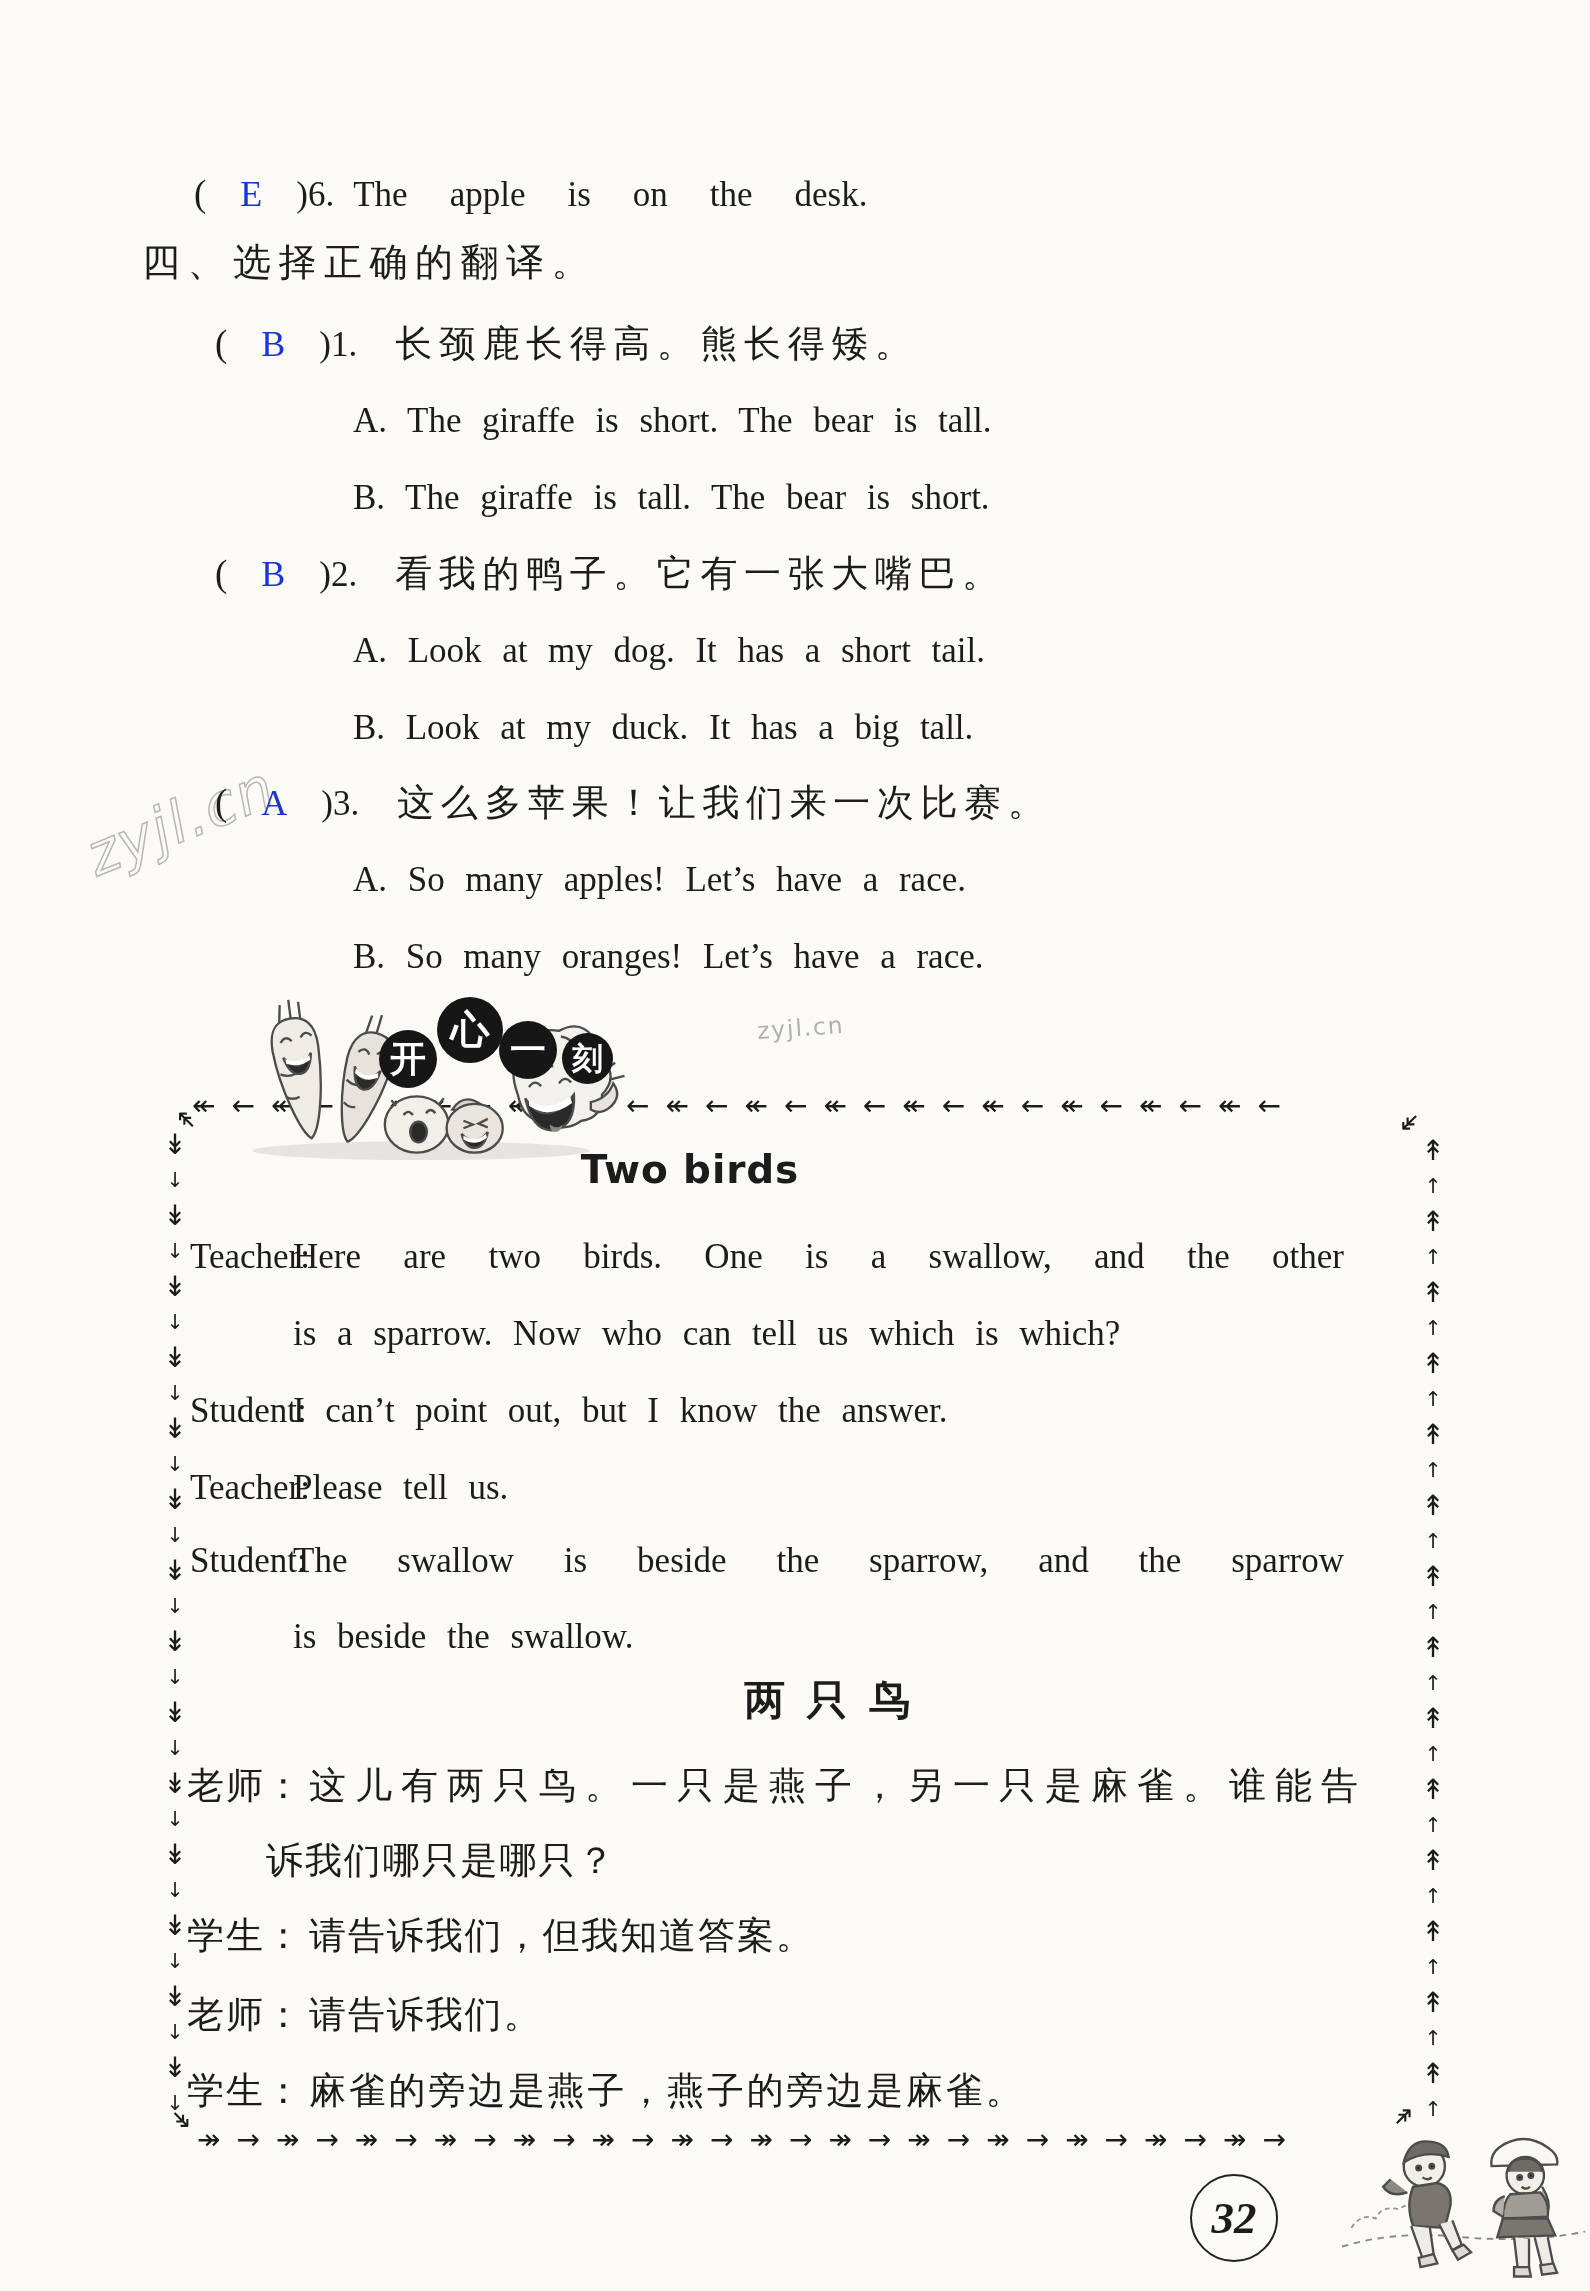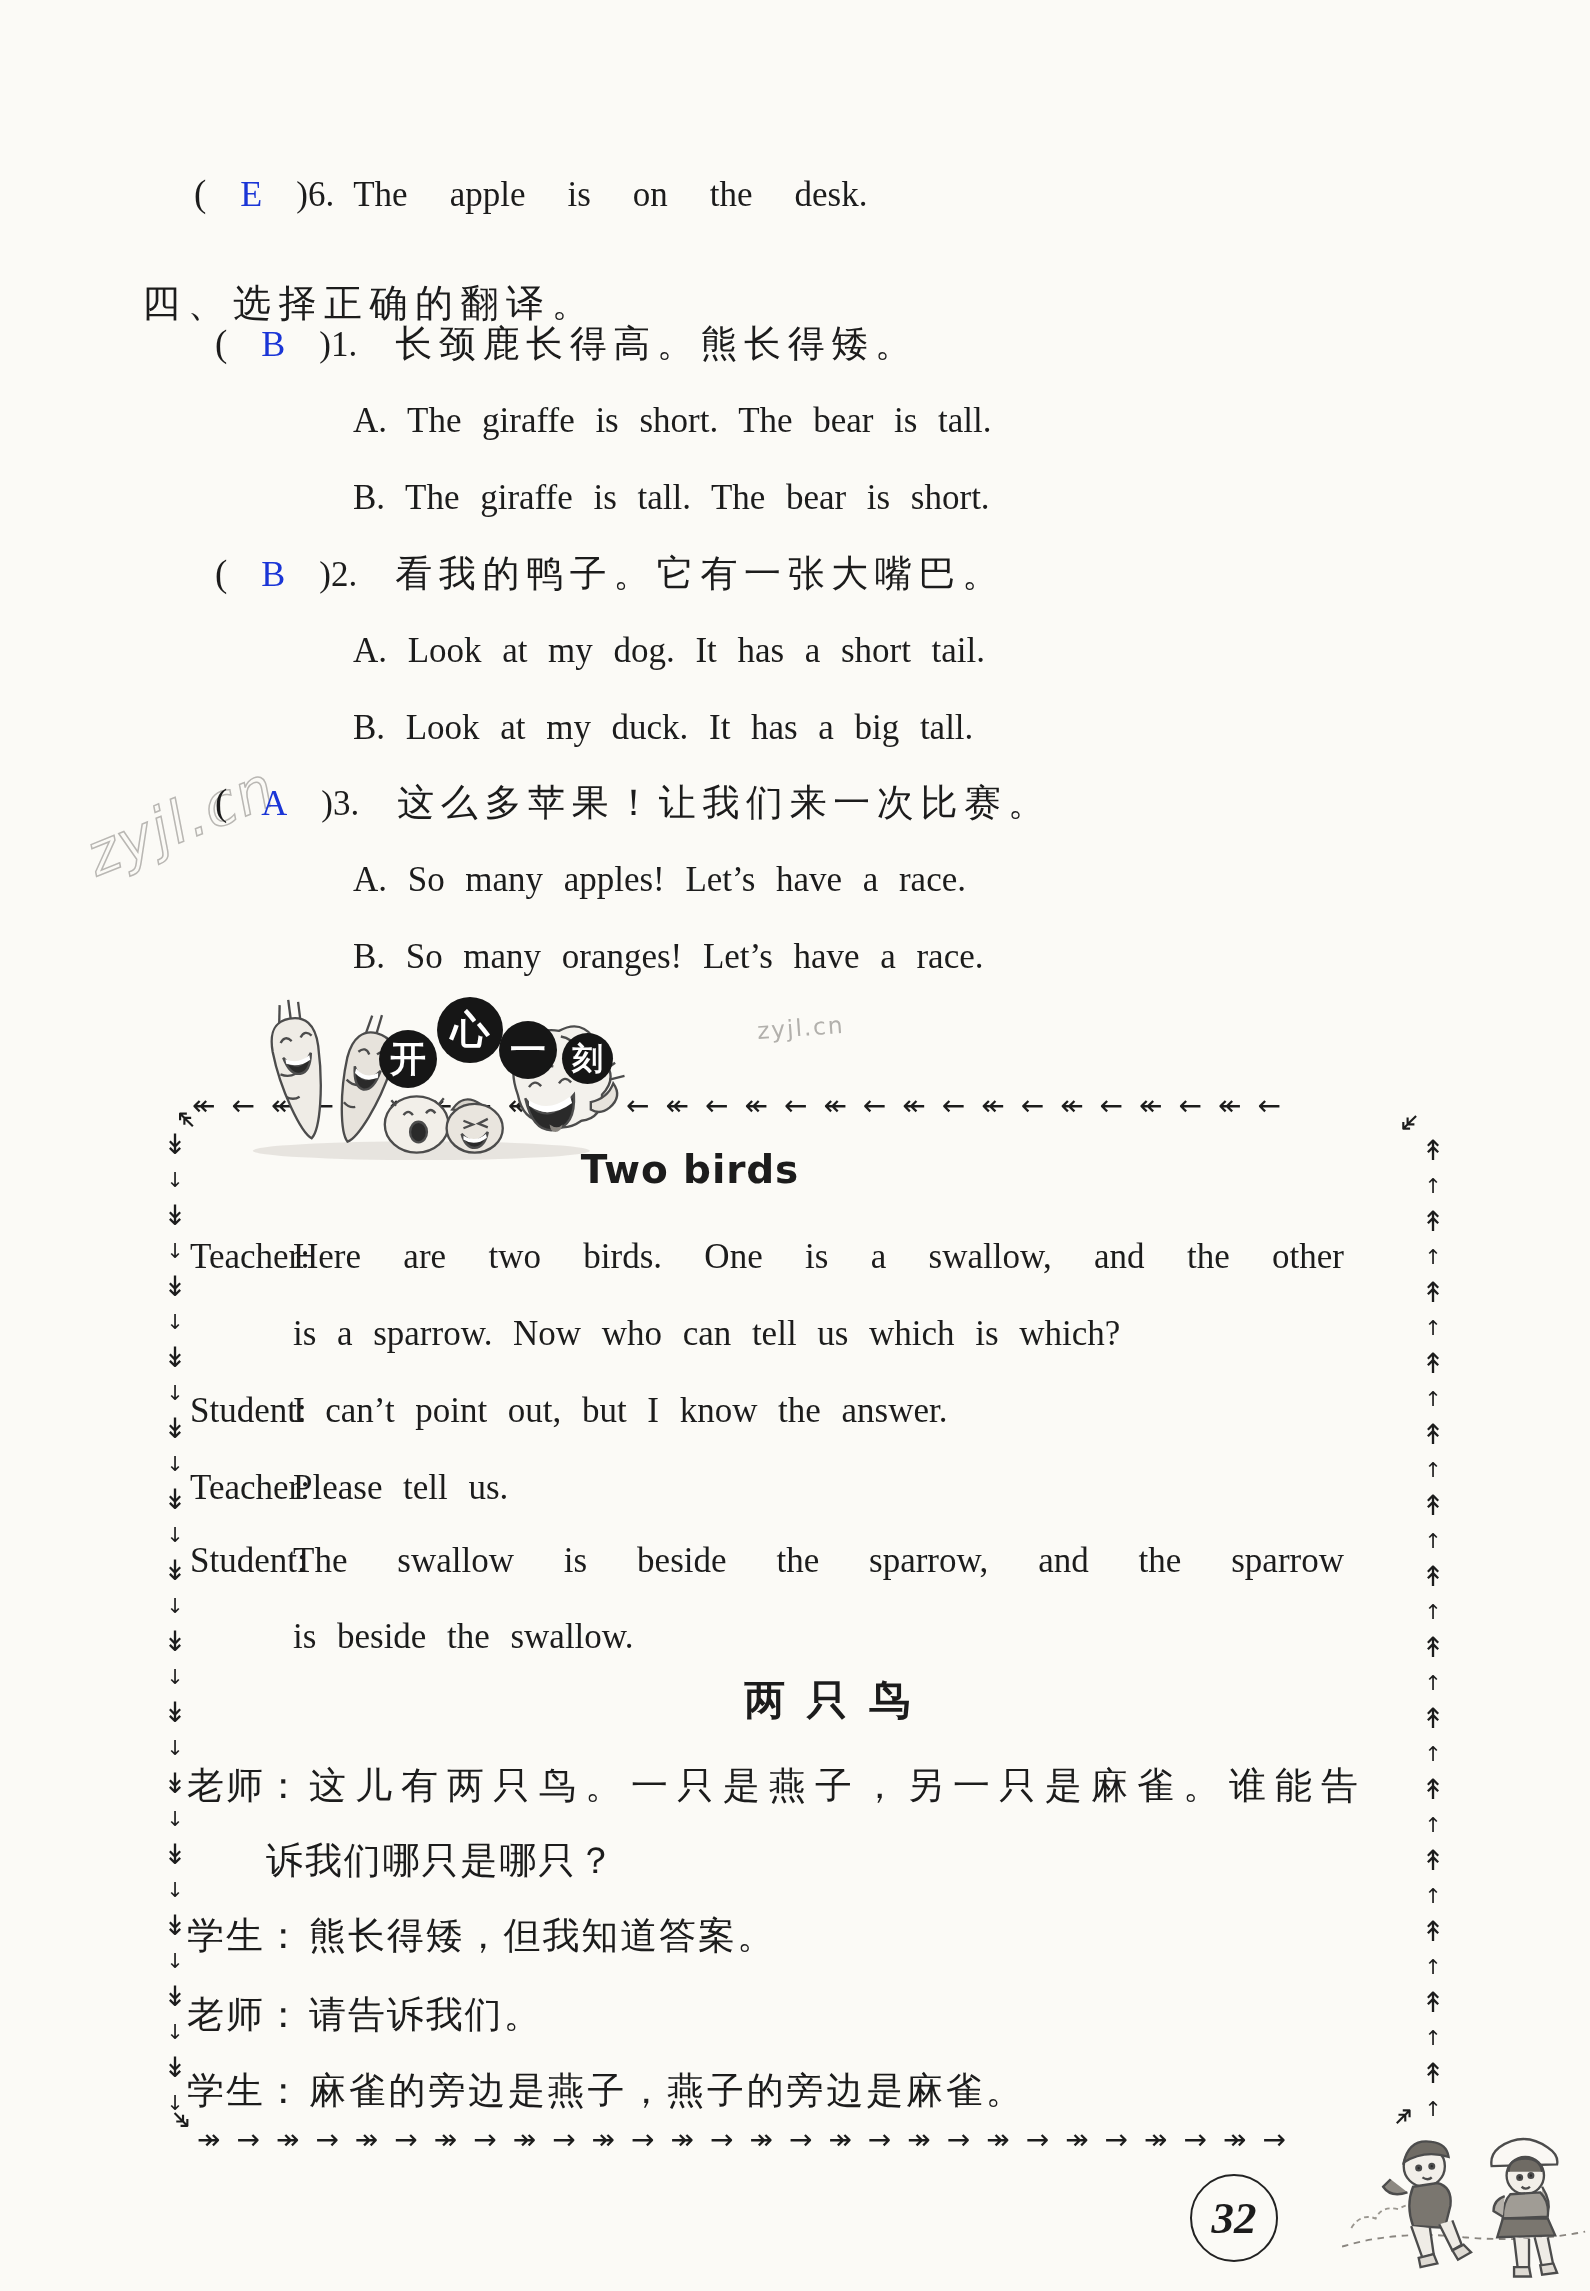--- a/index.html
+++ b/index.html
@@ -62,21 +62,21 @@
 <div id="page">
 
   <div class="abs wm-large" style="left:82px;top:787px;">zyjl.cn</div>
 
   <div class="abs wm-small" style="left:757px;top:1014px;">zyjl.cn</div>
 
   <div class="exline en" style="left:194px;top:168px;">
     <span class="paren">(</span><span class="ans">E</span><span class="paren qnum">)6.</span><span class="i6text">The apple is on the desk.</span>
   </div>
 
-  <div class="exline zh sectionhead" style="left:142px;top:236px;margin-top:41px;">四、选择正确的翻译。</div>
+  <div class="exline zh sectionhead" style="left:142px;top:236px;">四、选择正确的翻译。</div>
 
   <div class="exline" style="left:215px;top:318px;">
     <span class="paren">(</span><span class="ans">B</span><span class="paren qnum">)1.</span><span class="qprompt zh">长颈鹿长得高。熊长得矮。</span>
   </div>
   <div class="exline en" style="left:353px;top:395px;">A. The giraffe is short. The bear is tall.</div>
   <div class="exline en" style="left:353px;top:472px;">B. The giraffe is tall. The bear is short.</div>
 
   <div class="exline" style="left:215px;top:548px;">
     <span class="paren">(</span><span class="ans">B</span><span class="paren qnum">)2.</span><span class="qprompt zh">看我的鸭子。它有一张大嘴巴。</span>
   </div>
@@ -241,21 +241,21 @@
 
   <div class="dline dline-zh" style="top:1761px;">
     <span class="spk">老师：</span>
     <span class="txt justzh">这儿有两只鸟。一只是燕子，另一只是麻雀。谁能告</span>
   </div>
   <div class="dline dline-zh" style="top:1836px;">
     <span class="txt cont2">诉我们哪只是哪只？</span>
   </div>
   <div class="dline dline-zh" style="top:1911px;">
     <span class="spk">学生：</span>
-    <span class="txt">熊长得矮，但我知道答案。</span>
+    <span class="txt">请告诉我们，但我知道答案。</span>
   </div>
   <div class="dline dline-zh" style="top:1990px;">
     <span class="spk">老师：</span>
     <span class="txt">请告诉我们。</span>
   </div>
   <div class="dline dline-zh" style="top:2066px;">
     <span class="spk">学生：</span>
     <span class="txt ls3">麻雀的旁边是燕子，燕子的旁边是麻雀。</span>
   </div>
 

